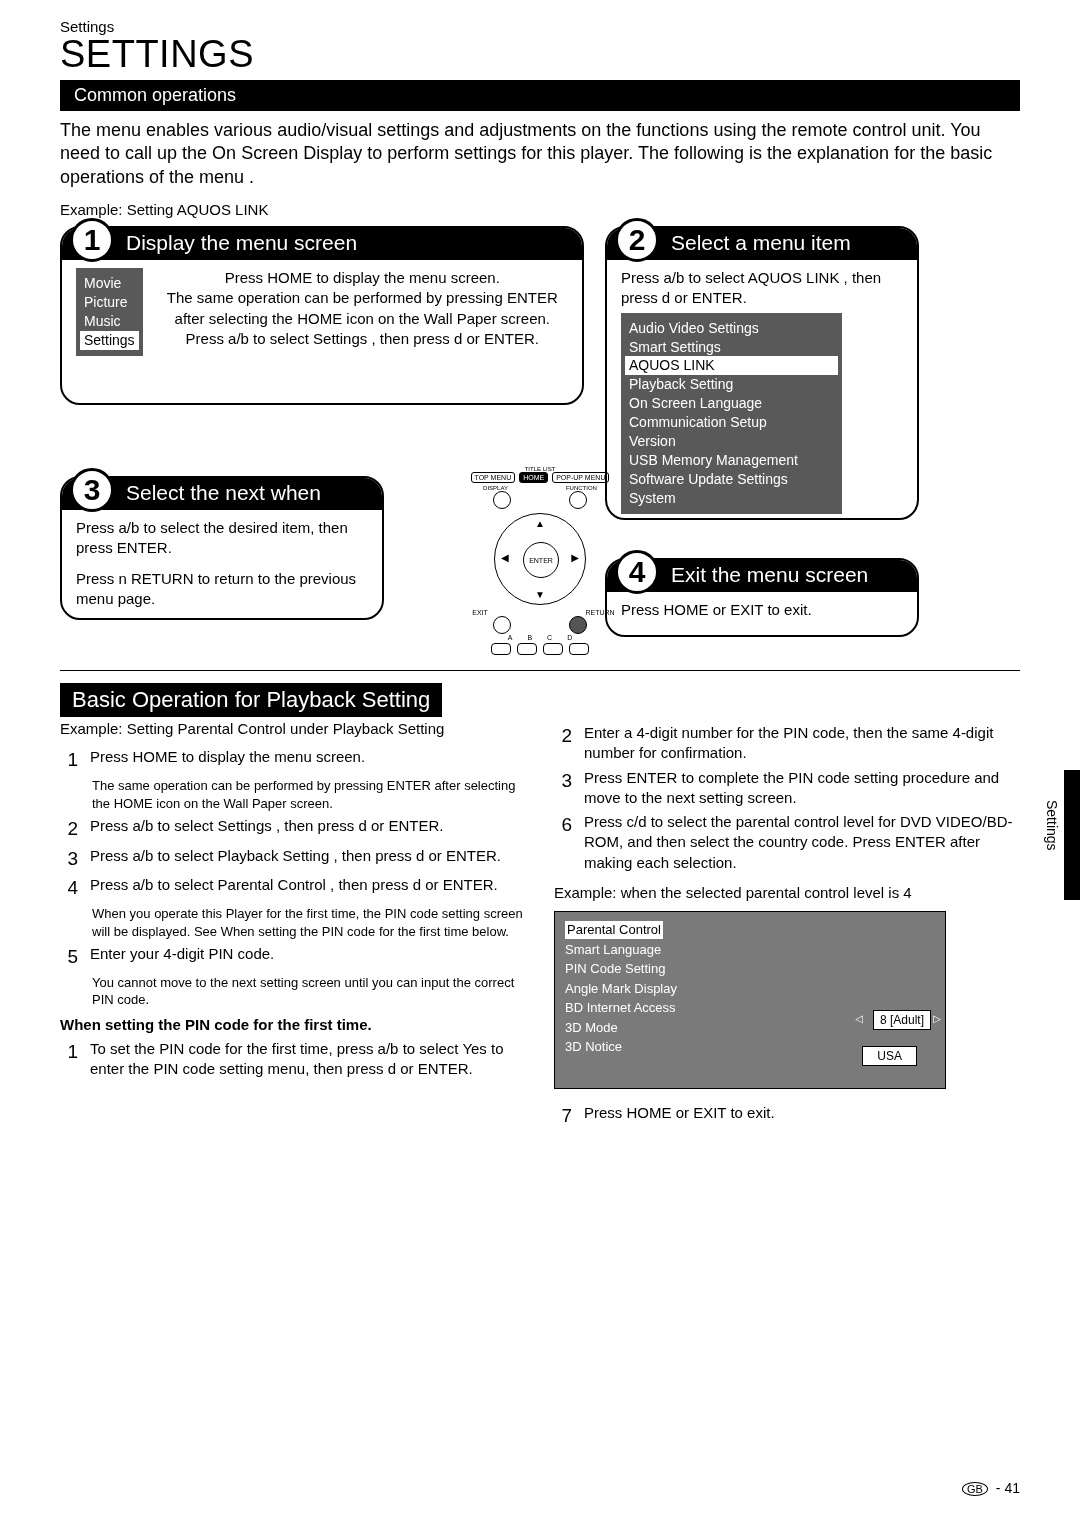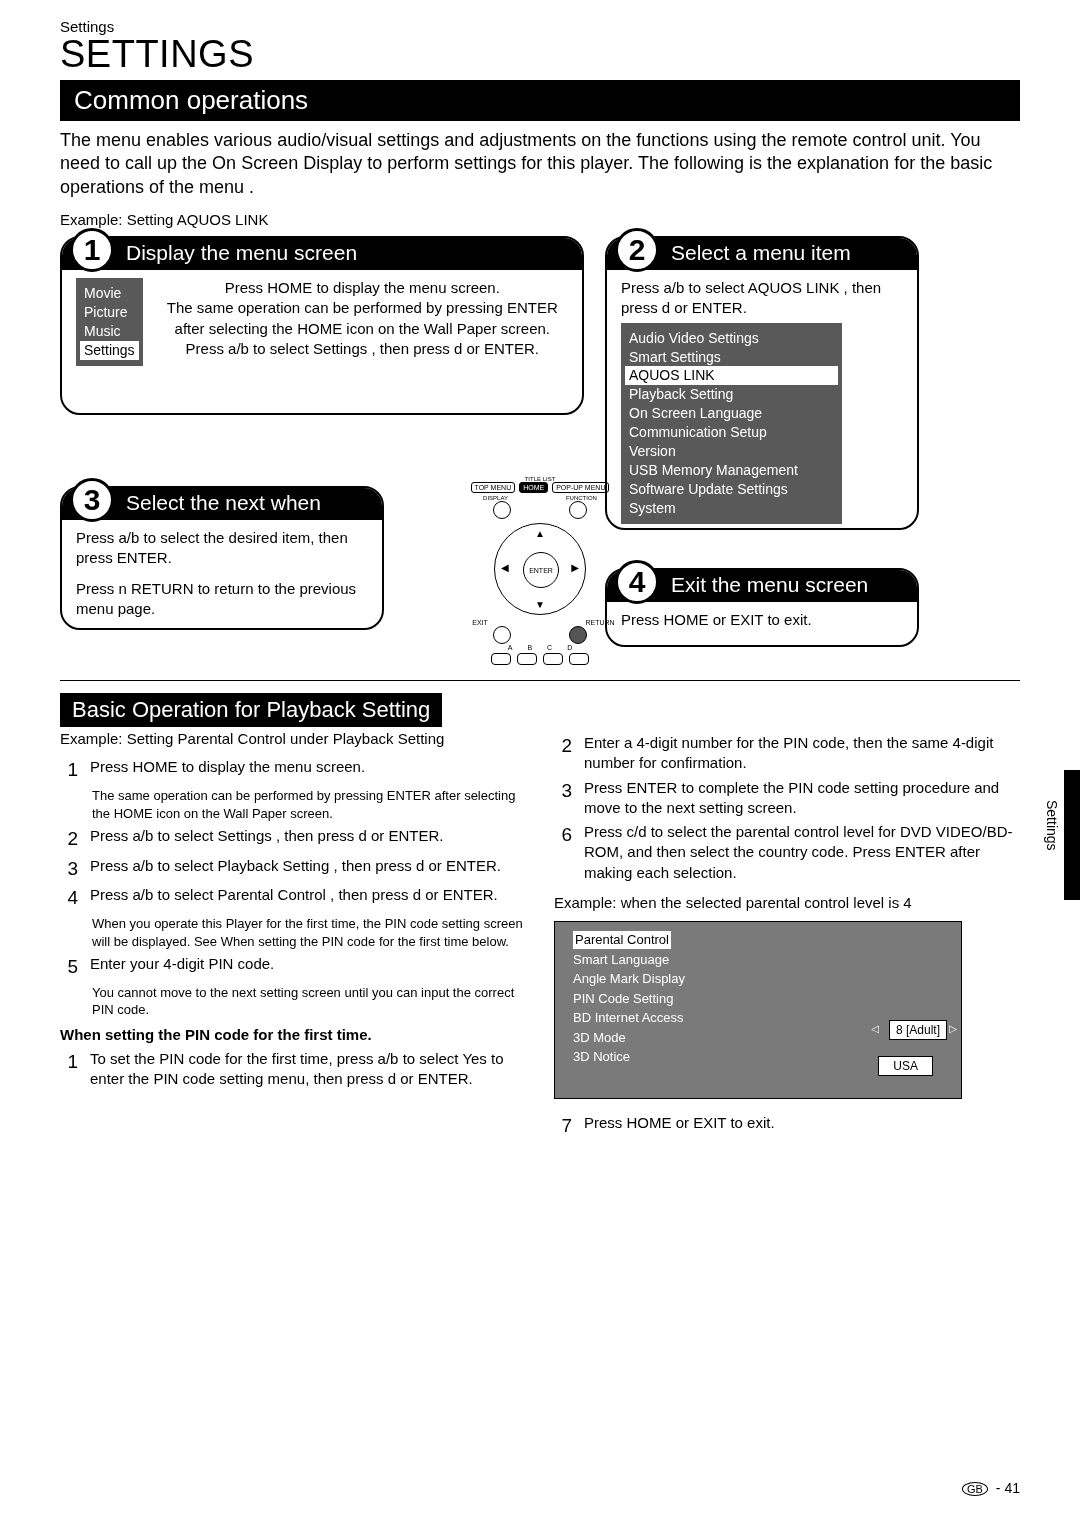--- a/index.html
+++ b/index.html
@@ -20,21 +20,21 @@
   }
   .page-title {
     font-size: 38px;
     letter-spacing: 0.5px;
     margin: -2px 0 4px 0;
   }
   .black-bar {
     background: #000;
     color: #fff;
     padding: 5px 14px;
-    font-size: 26px;
+    font-size: 18px;
     margin-top: 0;
     margin-bottom: 8px;
   }
   .intro {
     font-size: 18px;
     line-height: 1.3;
     margin-bottom: 12px;
   }
   .example {
     font-size: 15px;
@@ -125,21 +125,21 @@
     margin-top:6px;
   }
   .cols { display:flex; gap:28px; margin-top:2px;}
   .col { flex:1; font-size:15px; line-height:1.35;}
   .col .item { display:flex; gap:12px; margin:4px 0;}
   .col .item .num{font-size:19px; width:18px; text-align:right;}
   .col .item .txt{flex:1;}
   .col .sub{font-size:13px;margin-left:32px;}
   .bold{font-weight:bold;}
   .parental-box{background:#7a7a7a;color:#fff;font-size:13px;border:1px solid #000;
-    width:370px;height:160px;position:relative;padding:8px 18px;margin-top:8px;}
+    width:370px;height:160px;position:relative;padding:8px 10px;margin-top:8px;}
   .parental-box .pitem{padding:1px 0;}
   .parental-box .sel{background:#fff;color:#000;display:inline-block;padding:0 2px;}
   .parental-box .valuebox{position:absolute; right:14px; top:98px; background:#fff;color:#000;border:1px solid #000;font-size:12px;padding:1px 6px;}
   .parental-box .tri-l{position:absolute;right:82px;top:100px;font-size:10px;color:#fff;}
   .parental-box .tri-r{position:absolute;right:4px;top:100px;font-size:10px;color:#fff;}
   .parental-box .usa{position:absolute;right:28px;top:134px;background:#fff;color:#000;border:1px solid #000;font-size:12px;padding:1px 14px;}
   .side-tab{position:absolute;right:0;top:770px;background:#000;width:16px;height:130px;}
   .side-label{position:absolute;right:20px;top:800px;font-size:14px;writing-mode:vertical-rl;}
   .footer{position:absolute; right:60px; bottom:36px; font-size:14px;}
   .footer .gb{border:1px solid #000;border-radius:50%;padding:0 4px;font-size:11px;margin-right:4px;}
@@ -291,22 +291,22 @@
           <div class="item">
             <div class="num">6</div>
             <div class="txt">Press c/d to select the parental control level for DVD VIDEO/BD-ROM, and then select the country code. Press ENTER after making each selection.</div>
           </div>
         </div>
       <div style="font-size:15px;margin-top:10px;">Example: when the selected parental control level is  4</div>
       <div class="parental-box">
         <div id="parentallist">
             <div class="pitem"><span class="sel">Parental Control</span></div>
             <div class="pitem">Smart Language</div>
+            <div class="pitem">PIN Code Setting</div>
             <div class="pitem">Angle Mark Display</div>
-            <div class="pitem">PIN Code Setting</div>
             <div class="pitem">BD Internet Access</div>
             <div class="pitem">3D Mode</div>
             <div class="pitem">3D Notice</div>
           </div>
         <span class="tri-l">◁</span>
         <div class="valuebox">8 [Adult]</div>
         <span class="tri-r">▷</span>
         <div class="usa">USA</div>
       </div>
       <div class="item" style="margin-top:14px;">

